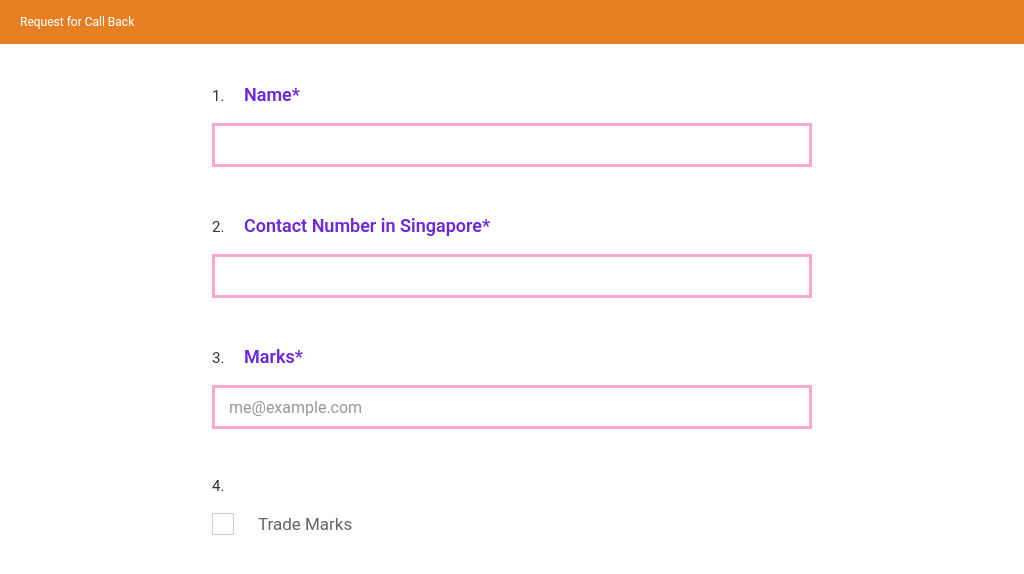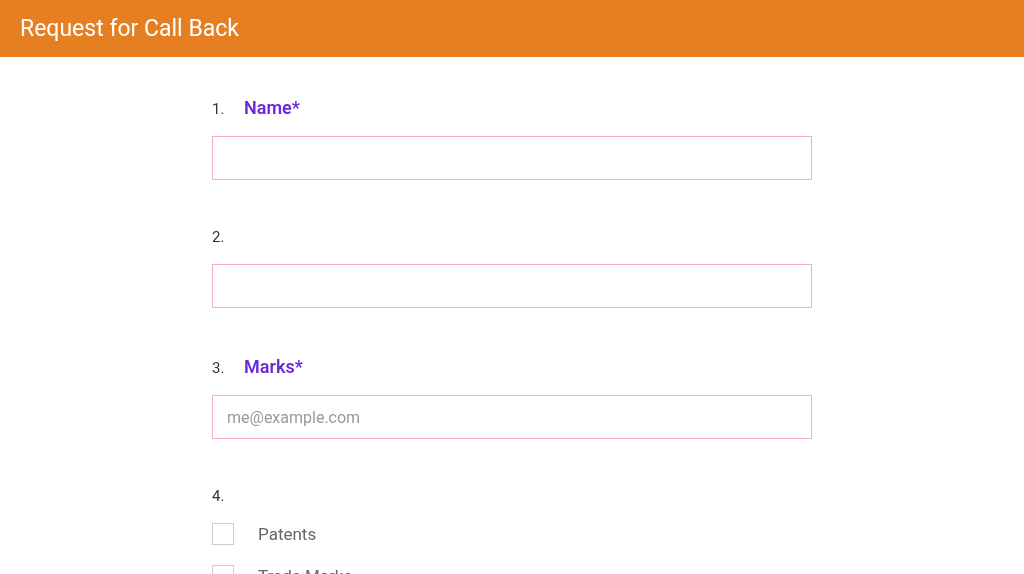--- a/index.html
+++ b/index.html
@@ -11,21 +11,21 @@
       font-family: -apple-system, BlinkMacSystemFont, "Segoe UI", Roboto, "Helvetica Neue", Arial, sans-serif;
       background: #ffffff;
       color: #333;
     }
     .header {
       background: #e67e22;
       padding: 15px 20px;
       color: #ffffff;
     }
     .header-title {
-      font-size: 23px;
+      font-size: 12px;
       font-weight: 400;
     }
     .form-container {
       max-width: 600px;
       margin: 0 auto;
       padding: 40px 0 20px 0;
     }
     .form-group {
       margin-bottom: 48px;
     }
@@ -44,21 +44,21 @@
       min-width: 14px;
     }
     .question-label {
       font-size: 18px;
       font-weight: 600;
       color: #6d28d9;
     }
     .text-input {
       width: 100%;
       height: 44px;
-      border: 1px solid #f9a8d4;
+      border: 3px solid #f9a8d4;
       padding: 10px 14px;
       font-size: 16px;
       font-family: inherit;
       color: #404040;
       background: #fff;
     }
     .text-input::placeholder {
       color: #999;
     }
     .checkbox-list {
@@ -99,42 +99,39 @@
     <div class="question-row">
       <span class="question-number">1.</span>
       <span class="question-label">Name*</span>
     </div>
     <input type="text" class="text-input" placeholder="" style="">
   </div>
 
   <div class="form-group">
     <div class="question-row">
       <span class="question-number">2.</span>
+      <span class="question-label">Contact Number in Singapore*</span>
     </div>
     <input type="text" class="text-input" placeholder="" style="">
   </div>
 
   <div class="form-group">
     <div class="question-row">
       <span class="question-number">3.</span>
       <span class="question-label">Marks*</span>
     </div>
     <input type="email" class="text-input" placeholder="me@example.com" style="">
   </div>
 
   <div class="form-group last">
     <div class="question-row">
       <span class="question-number">4.</span>
     </div>
     <div class="checkbox-list">
       <label class="checkbox-row">
         <input type="checkbox" class="checkbox-box" style="">
-        <span class="checkbox-label">Patents</span>
-      </label>
-      <label class="checkbox-row">
-        <input type="checkbox" class="checkbox-box" style="">
         <span class="checkbox-label">Trade Marks</span>
       </label>
 
     </div>
   </div>
 
 </div>
 
 </body></html>

